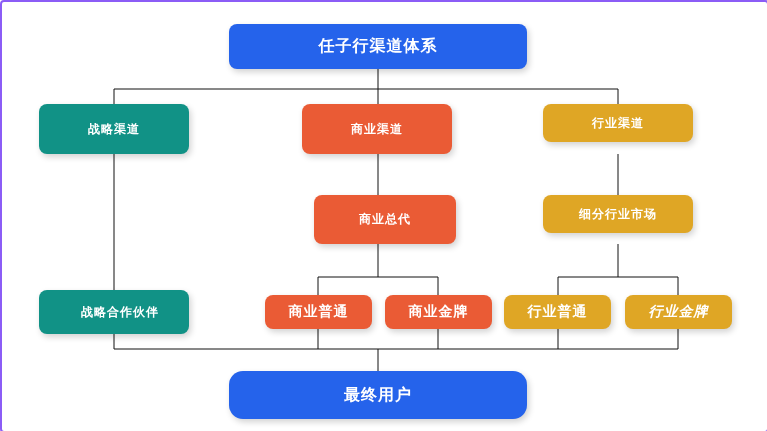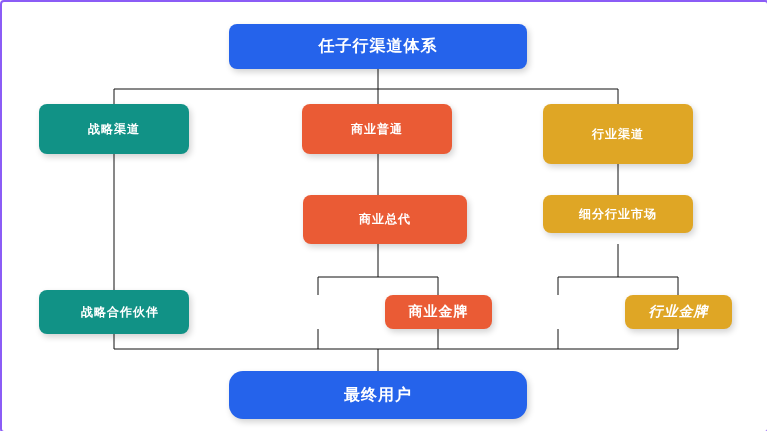--- a/index.html
+++ b/index.html
@@ -27,22 +27,22 @@
   .c-teal{background:#119286;}
   .c-orange{background:#ea5b35;}
   .c-yellow{background:#dfa625;}
   .fs-lg{font-size:16px;}
   .fs-md{font-size:12px;}
   .fs-sm{font-size:14px;}
 
   #n-root               {left:227px;top:22px; width:298px;height:45px;}
   #n-strategic-channel  {left:37px; top:102px;width:150px;height:50px;}
   #n-commercial-channel {left:300px;top:102px;width:150px;height:50px;}
-  #n-industry-channel   {left:541px;top:102px;width:150px;height:60px;}
-  #n-commercial-agent   {left:301px;top:193px;width:164px;height:49px;}
+  #n-industry-channel   {left:541px;top:102px;width:150px;height:38px;}
+  #n-commercial-agent   {left:312px;top:193px;width:142px;height:49px;}
   #n-industry-segment   {left:541px;top:193px;width:150px;height:38px;}
   #n-strategic-partner  {left:37px; top:288px;width:150px;height:44px;padding-left:12px;}
   #n-commercial-standard{left:263px;top:293px;width:107px;height:34px;}
   #n-commercial-gold    {left:383px;top:293px;width:107px;height:34px;}
   #n-industry-standard  {left:502px;top:293px;width:107px;height:34px;}
   #n-industry-gold      {left:623px;top:293px;width:107px;height:34px;font-style:italic;}
   #n-end-user           {left:227px;top:369px;width:298px;height:48px;border-radius:14px;}
 </style>
 </head>
 <body>
@@ -78,31 +78,33 @@
       <path d="M556,327 L556,347"></path>
       <path d="M676,327 L676,347"></path>
       <path d="M376,347 L376,369"></path>
     </g>
   </svg>
 
   <div class="node c-blue fs-lg" id="n-root">任子行渠道体系</div>
 
   <div class="node c-teal fs-md" id="n-strategic-channel">战略渠道</div>
 
-  <div class="node c-orange fs-md" id="n-commercial-channel">商业普通</div>
+  <div class="node c-orange fs-md" id="n-commercial-channel">商业渠道</div>
 
   <div class="node c-yellow fs-md" id="n-industry-channel">行业渠道</div>
 
   <div class="node c-orange fs-md" id="n-commercial-agent">商业总代</div>
 
   <div class="node c-yellow fs-md" id="n-industry-segment">细分行业市场</div>
 
   <div class="node c-teal fs-md" id="n-strategic-partner">战略合作伙伴</div>
 
+  <div class="node c-orange fs-sm" id="n-commercial-standard">商业普通</div>
 
   <div class="node c-orange fs-sm" id="n-commercial-gold">商业金牌</div>
 
+  <div class="node c-yellow fs-sm" id="n-industry-standard">行业普通</div>
 
   <div class="node c-yellow fs-sm" id="n-industry-gold">行业金牌</div>
 
   <div class="node c-blue fs-lg" id="n-end-user">最终用户</div>
 
 </div>
 
 </body></html>

